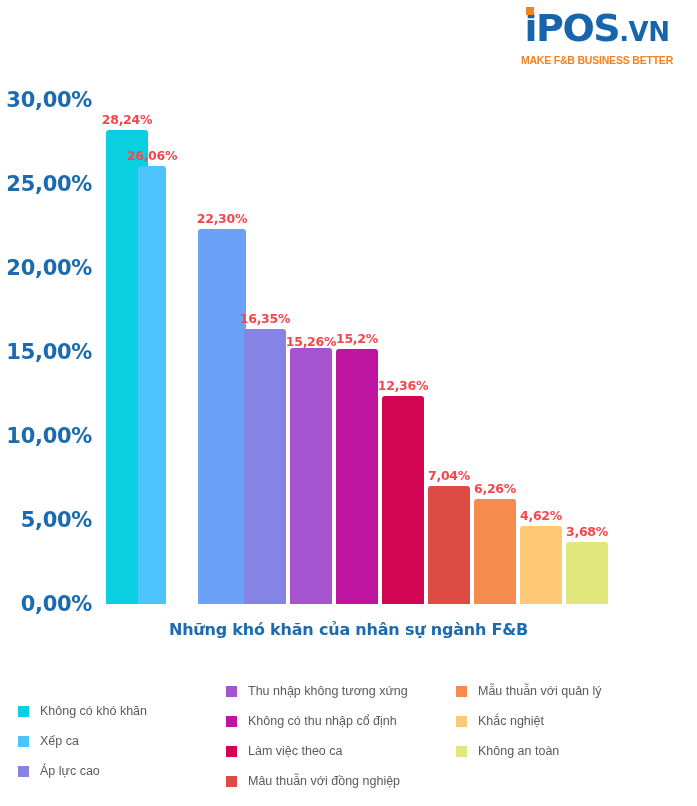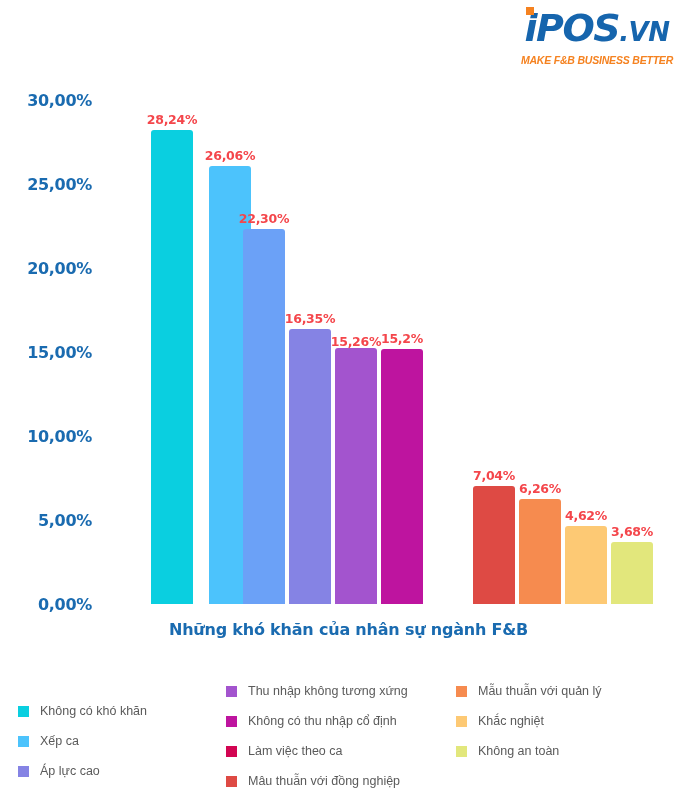--- a/index.html
+++ b/index.html
@@ -17,21 +17,20 @@
   }
 
   
   #brand-logo {
     position: absolute;
     top: 8px;
     right: 14px;
     width: 172px;
     height: 62px;
     text-align: center;
-    font-style: italic;
   }
   #logo-wordmark {
     font-family: "DejaVu Sans", sans-serif;
     font-weight: bold;
     font-size: 38px;
     line-height: 40px;
     color: #1665AD;
     letter-spacing: -1.5px;
     white-space: nowrap;
     position: relative;
@@ -79,33 +78,32 @@
     top: 0;
     width: 96px;
     height: 490px;
   }
   .y-tick {
     position: absolute;
     right: 4px;
     transform: translateY(-50%);
     font-family: "DejaVu Sans", sans-serif;
     font-weight: bold;
-    font-size: 16px;
+    font-size: 21px;
     color: #1A6BB0;
     white-space: nowrap;
     letter-spacing: -0.3px;
   }
 
   #plot {
     position: absolute;
     left: 104px;
     top: 0;
     width: 506px;
     height: 504px;
-    margin-left: 45px;
   }
   .bar-slot {
     position: absolute;
     bottom: 0;
     height: 504px;
   }
   .bar {
     position: absolute;
     bottom: 0;
     left: 0;
@@ -190,40 +188,44 @@
       <div class="y-tick" style="top: 252px;">15,00%</div>
       <div class="y-tick" style="top: 168px;">20,00%</div>
       <div class="y-tick" style="top: 84px;">25,00%</div>
       <div class="y-tick" style="top: 0px;">30,00%</div>
     </div>
   <div id="plot">
       <div class="bar-slot" style="left: 2px; width: 42px;">
         <div class="bar" title="Không có khó khăn — 28,24%" style="height: 474.432px; background: rgb(10, 207, 224);"></div>
         <div class="bar-label" style="bottom: 477.432px;">28,24%</div>
       </div>
-      <div class="bar-slot" style="left: 60px; width: 42px;">
+      <div class="bar-slot" style="left: 34px; width: 28px;">
         <div class="bar" title="Xếp ca — 26,06%" style="height: 437.808px; background: rgb(76, 195, 252);"></div>
         <div class="bar-label" style="bottom: 440.808px;">26,06%</div>
       </div>
-      <div class="bar-slot" style="left: 94px; width: 42px;">
+      <div class="bar-slot" style="left: 94px; width: 42px; padding-left: 6px;">
         <div class="bar" title="Đi làm ngày lễ — 22,30%" style="height: 374.64px; background: rgb(107, 161, 247);"></div>
         <div class="bar-label" style="bottom: 377.64px;">22,30%</div>
       </div>
       <div class="bar-slot" style="left: 140px; width: 42px;">
         <div class="bar" title="Áp lực cao — 16,35%" style="height: 274.68px; background: rgb(133, 131, 228);"></div>
         <div class="bar-label" style="bottom: 277.68px;">16,35%</div>
       </div>
       <div class="bar-slot" style="left: 186px; width: 42px;">
         <div class="bar" title="Thu nhập không tương xứng — 15,26%" style="height: 256.368px; background: rgb(163, 84, 206);"></div>
         <div class="bar-label" style="bottom: 255px;">15,26%</div>
       </div>
       <div class="bar-slot" style="left: 232px; width: 42px; text-align: right;">
         <div class="bar" title="Không có thu nhập cổ định — 15,2%" style="height: 255.36px; background: rgb(190, 20, 159);"></div>
         <div class="bar-label" style="bottom: 258.36px;">15,2%</div>
       </div>
+      <div class="bar-slot" style="left: 278px; width: 42px;">
+        <div class="bar" title="Làm việc theo ca — 12,36%" style="height: 207.648px; background: rgb(210, 5, 82);"></div>
+        <div class="bar-label" style="bottom: 210.648px;">12,36%</div>
+      </div>
       <div class="bar-slot" style="left: 324px; width: 42px;">
         <div class="bar" title="Mâu thuẫn với đồng nghiệp — 7,04%" style="height: 118.272px; background: rgb(222, 74, 68);"></div>
         <div class="bar-label" style="bottom: 121.272px;">7,04%</div>
       </div>
       <div class="bar-slot" style="left: 370px; width: 42px;">
         <div class="bar" title="Mẫu thuẫn với quản lý — 6,26%" style="height: 105.168px; background: rgb(246, 139, 79);"></div>
         <div class="bar-label" style="bottom: 108.168px;">6,26%</div>
       </div>
       <div class="bar-slot" style="left: 416px; width: 42px; text-align: center;">
         <div class="bar" title="Khắc nghiệt — 4,62%" style="height: 77.616px; background: rgb(253, 201, 116);"></div>

